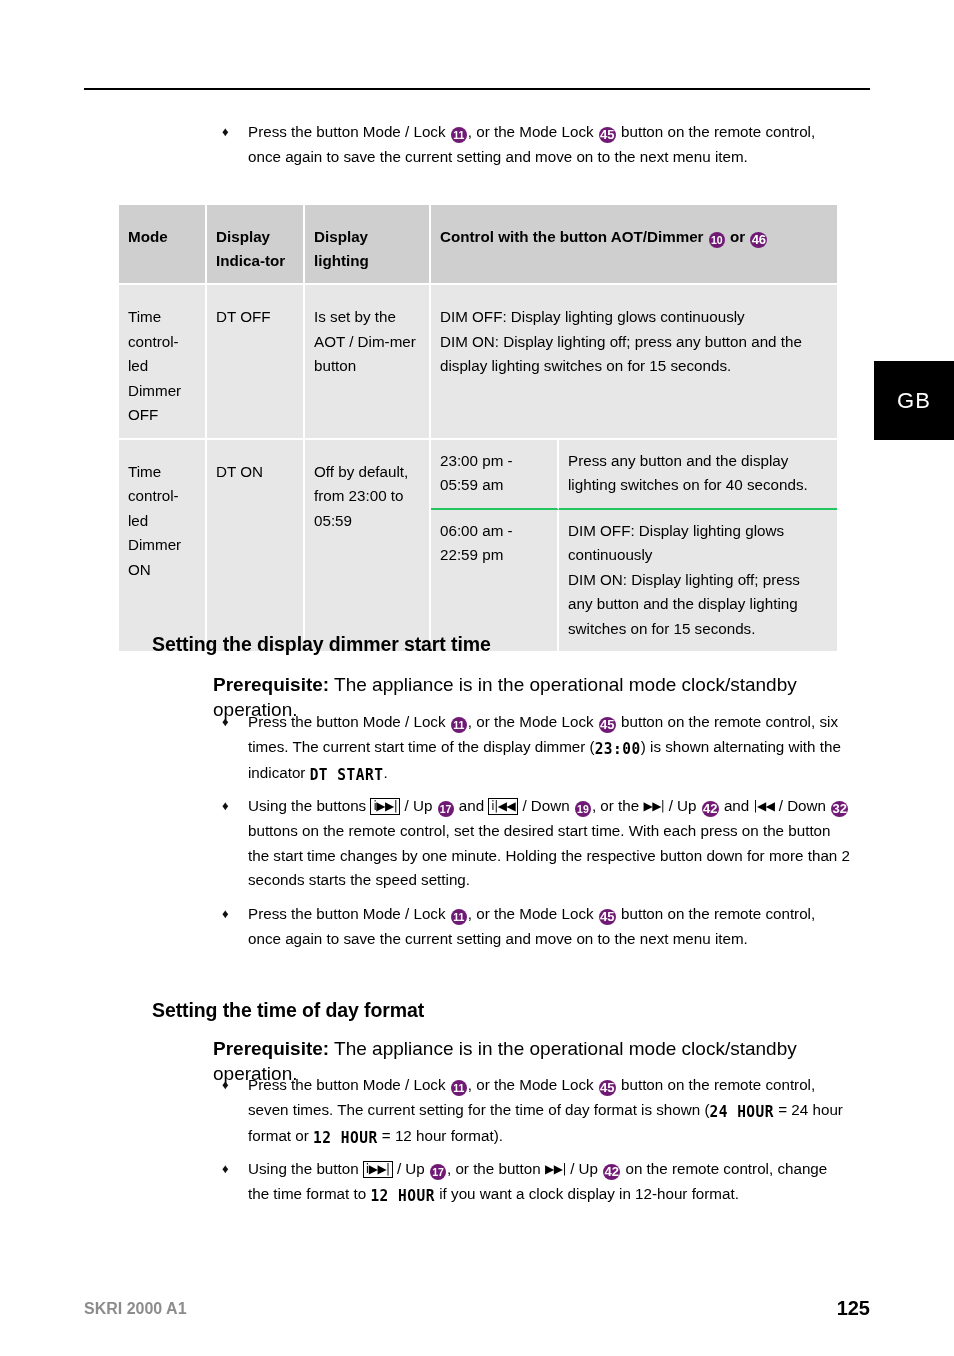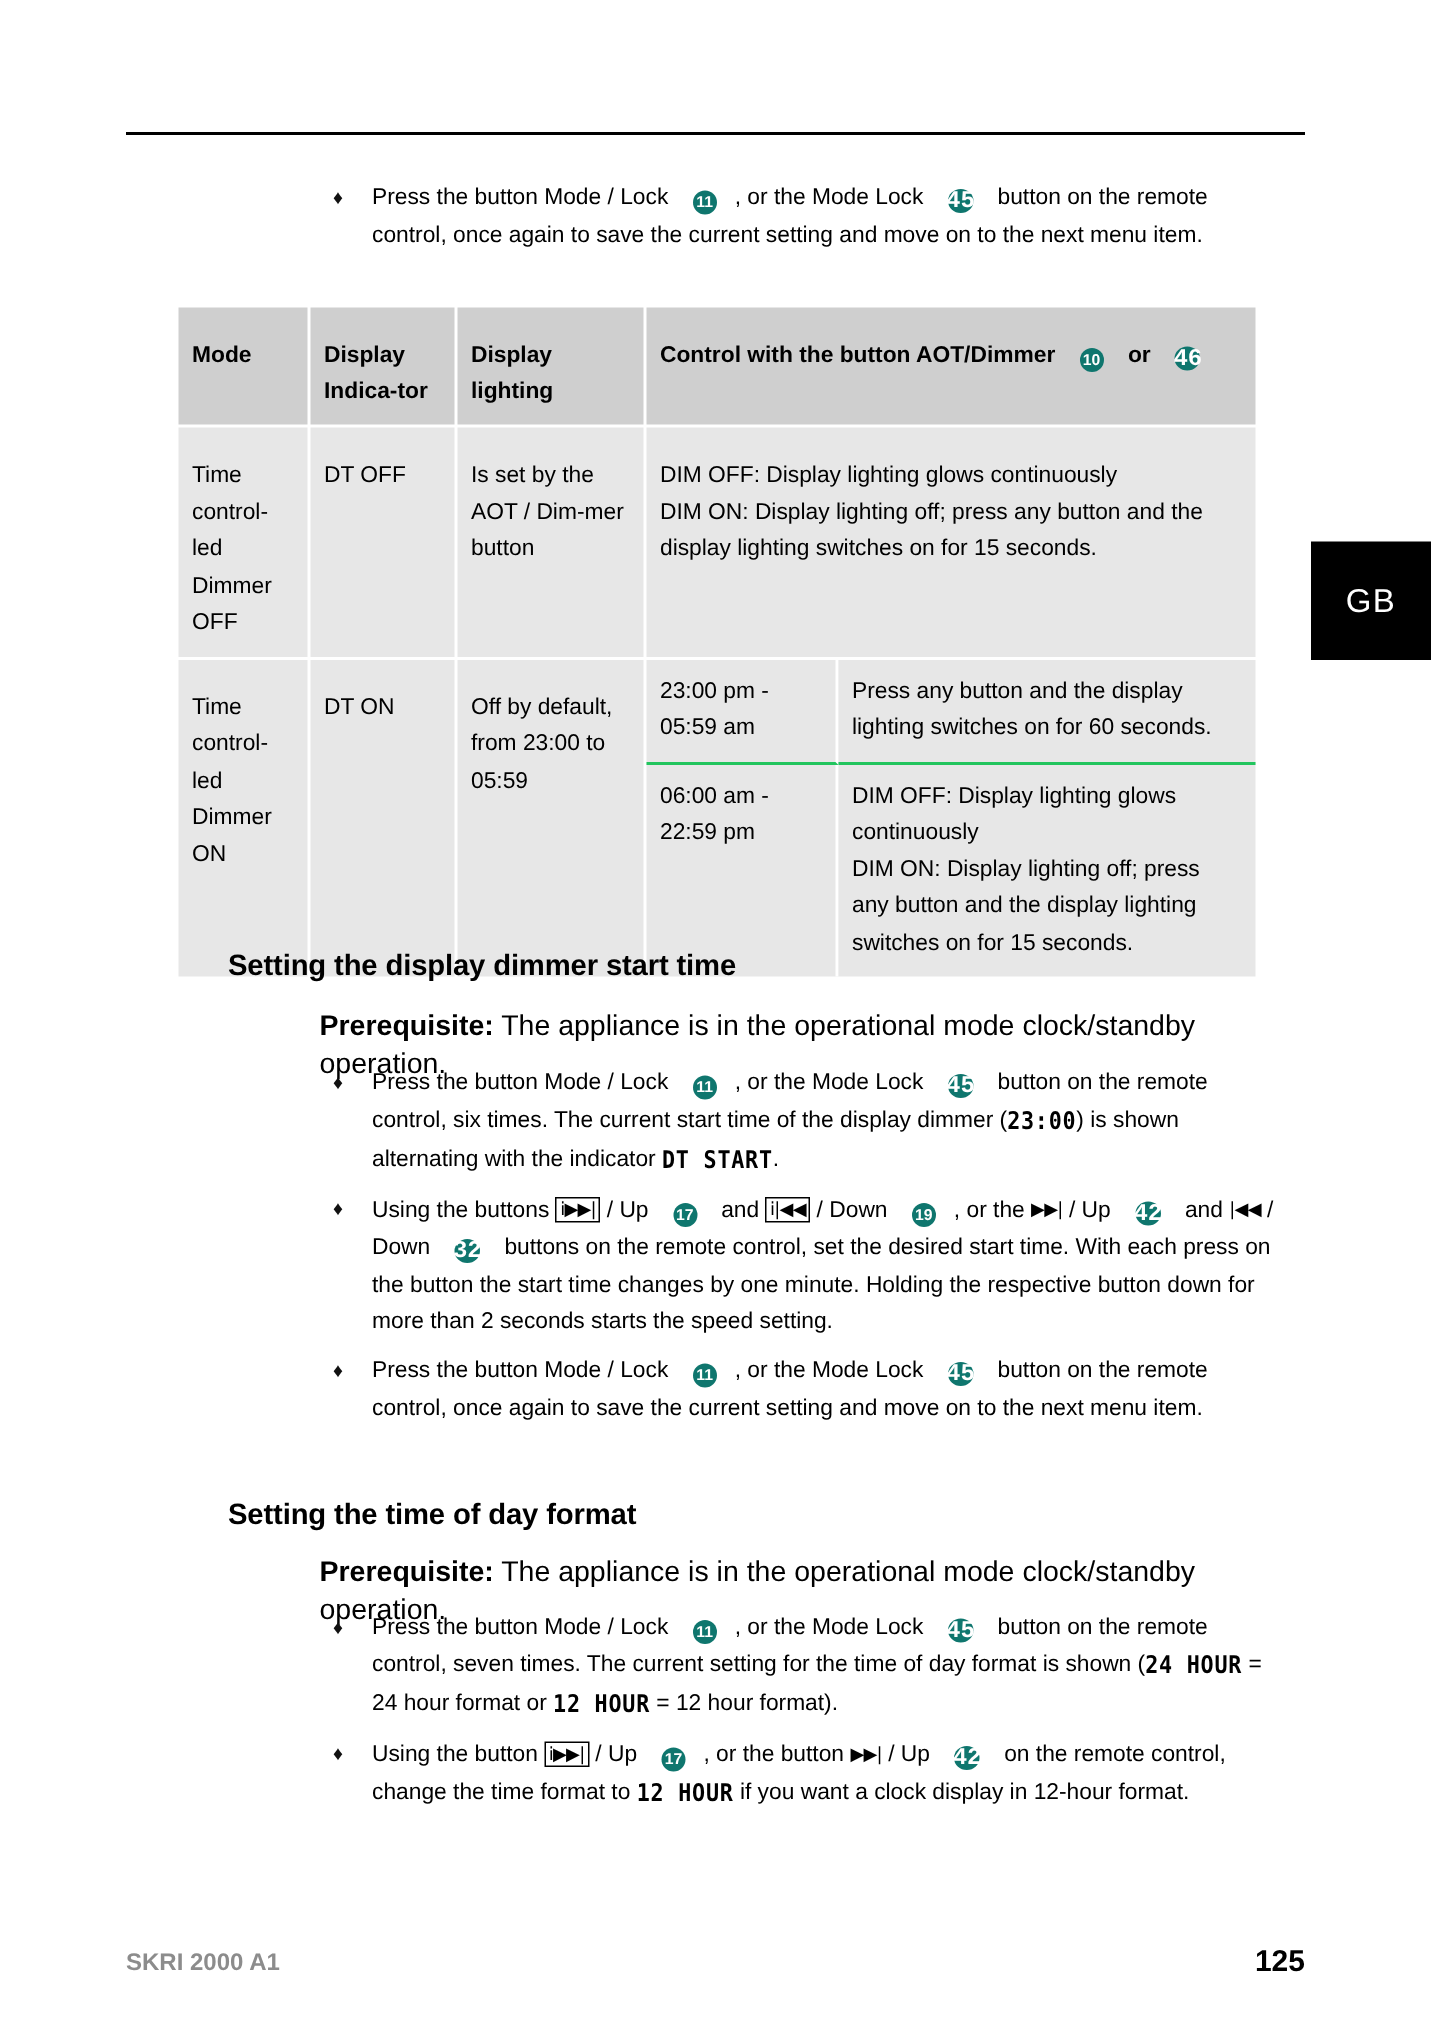--- a/index.html
+++ b/index.html
@@ -93,38 +93,37 @@
     flex: 1;
     font-size: 15.2px;
     line-height: 24.8px;
   }
 
   
   .badge {
     display: inline-flex;
     align-items: center;
     justify-content: center;
-    background: #0f766e;
+    background: #701a75;
     color: #fff;
     border-radius: 50%;
     font-size: 10.5px;
     font-weight: bold;
     width: 16px;
     height: 16px;
     line-height: 1;
     vertical-align: -2px;
-    margin: 0 12px;
+    margin: 0 1px;
     font-family: "Liberation Sans", sans-serif;
   }
   .badge.wide {
     width: 17px;
     height: 16px;
     border-radius: 50%;
-    font-size: 16px;
-    font-family: Liberation Mono, monospace;
+    font-size: 13px;
   }
 
   
   .keybox {
     display: inline-block;
     border: 1.6px solid #000;
     padding: 0 2px;
     font-size: 12px;
     line-height: 15px;
     vertical-align: 1px;
@@ -266,21 +265,21 @@
     <tr>
       <td class="col-mode">Time control-led Dimmer ON</td>
       <td class="col-ind">DT ON</td>
       <td class="col-light">Off by default, from 23:00 to 05:59</td>
       <td class="nested-cell">
         <table class="subtbl">
           <tbody>
                 <tr class="srow1">
             <td class="sub-time">23:00 pm - 05:59 am</td>
             <td>
-              <div>Press any button and the display lighting switches on for 60 seconds.</div>
+              <div>Press any button and the display lighting switches on for 40 seconds.</div>
             </td>
           </tr>
           <tr>
             <td class="sub-time">06:00 am - 22:59 pm</td>
             <td>
               <div>DIM OFF: Display lighting glows continuously</div>
               <div>DIM ON: Display lighting off; press any button and the display lighting switches on for 15 seconds.</div>
             </td>
           </tr>
         </tbody>

